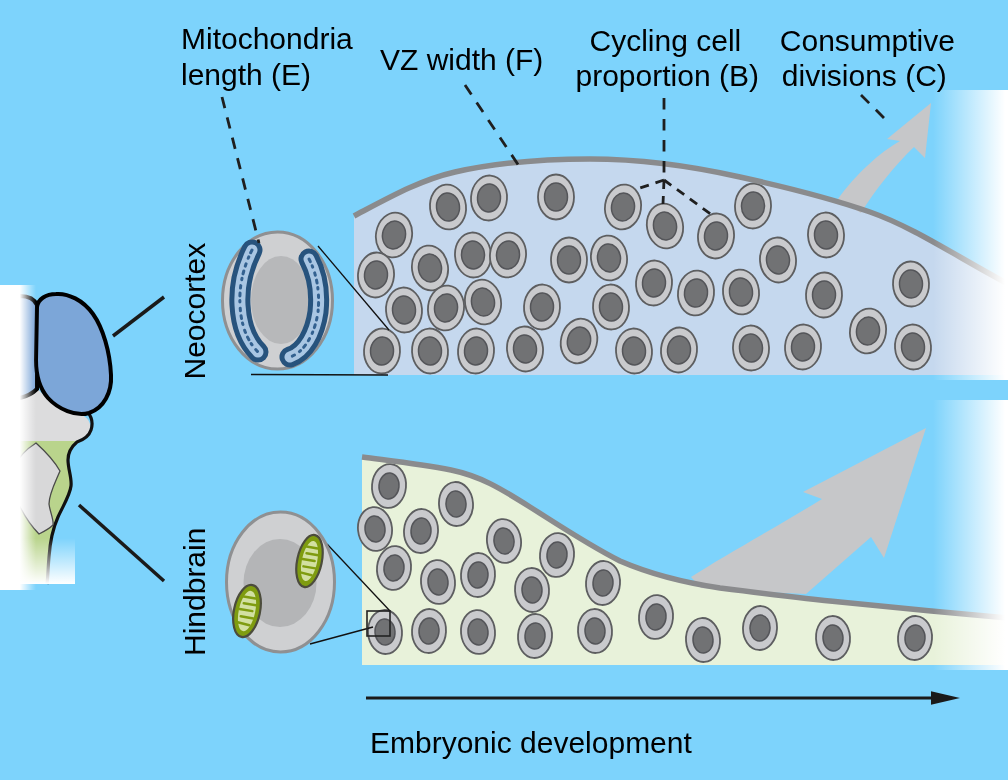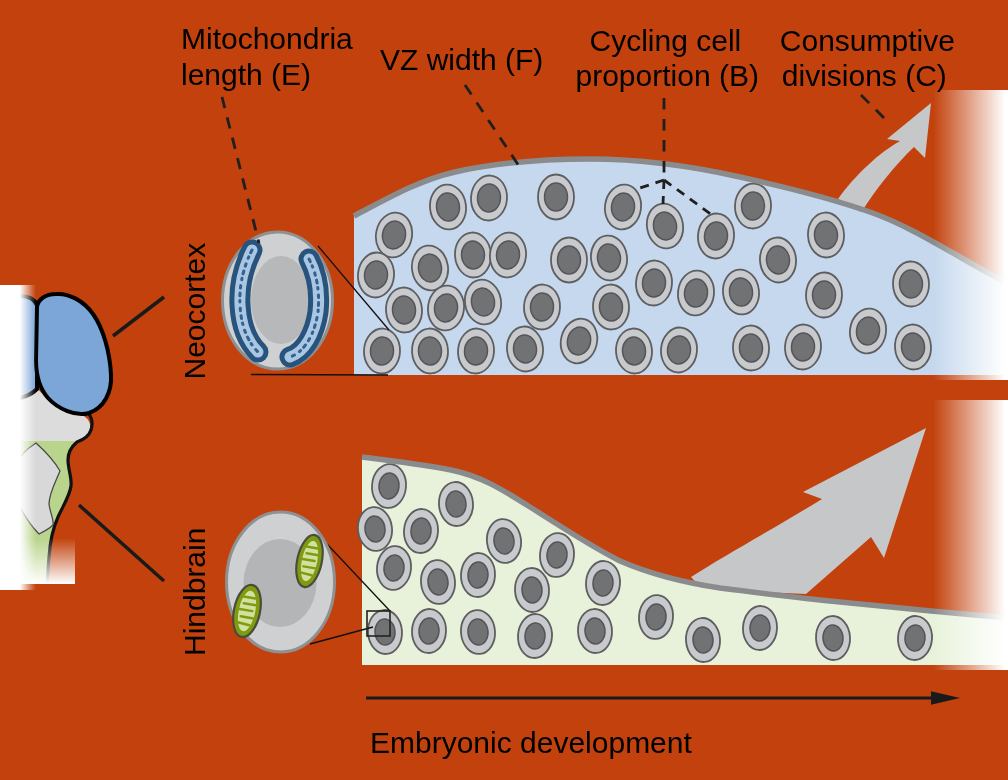--- a/index.html
+++ b/index.html
@@ -1,16 +1,16 @@
 <!DOCTYPE html>
 <html><head>
 <meta charset="utf-8">
 <style>
 html,body{margin:0;padding:0;background:#fff;}
-#wrap{position:relative;width:1008px;height:780px;overflow:hidden;background:#c2410c;}
+#wrap{position:relative;width:1008px;height:780px;overflow:hidden;background:#7dd3fc;}
 svg{display:block;}
 text{font-family:"Liberation Sans",sans-serif;fill:#000;}
 </style>
 </head>
 <body>
 <div id="wrap">
 <svg width="1008" height="780" viewBox="0 0 1008 780">
 <defs>
   <g id="bc">
     <ellipse rx="18" ry="22.5" fill="#c9cacd" stroke="#5d5e60" stroke-width="1.8"></ellipse>

